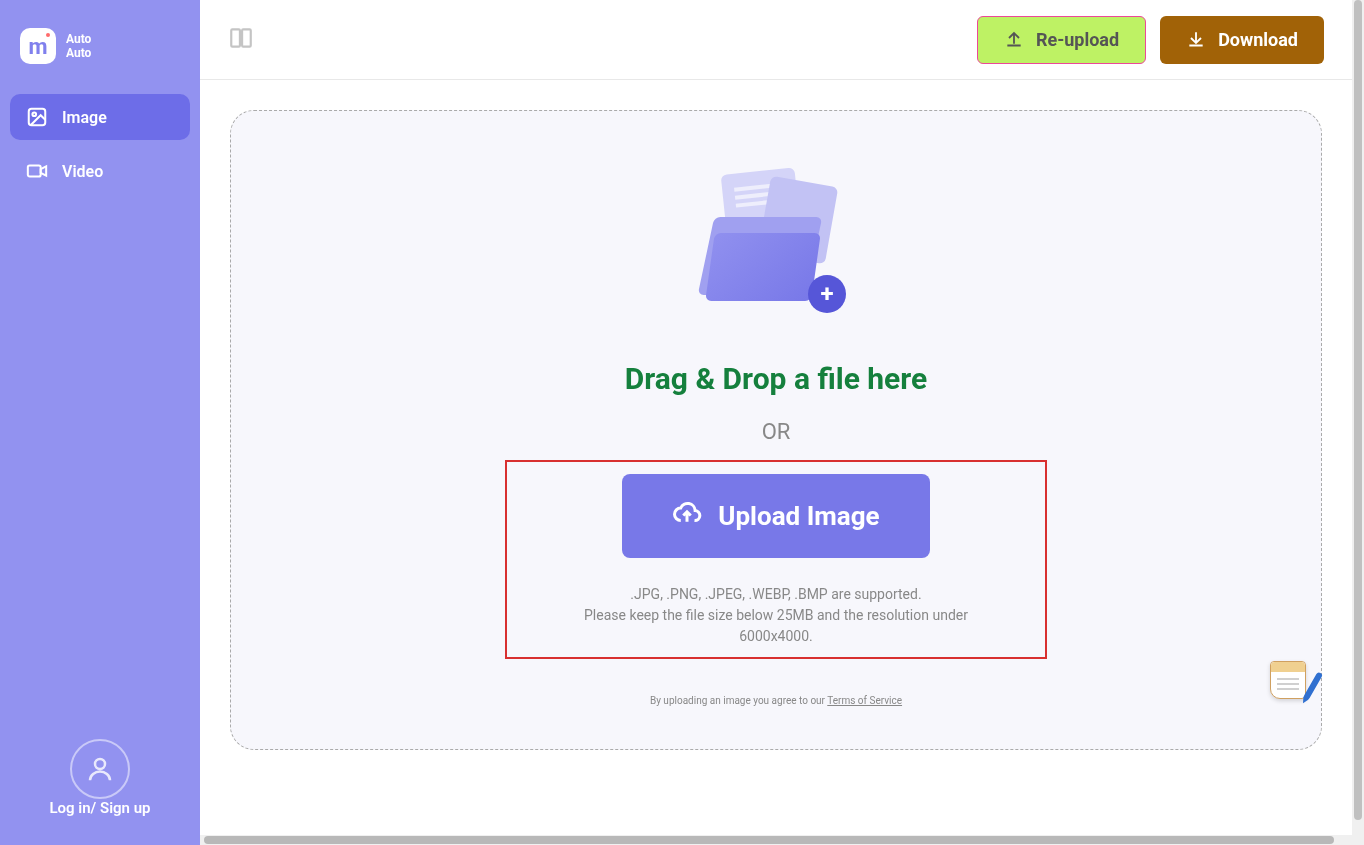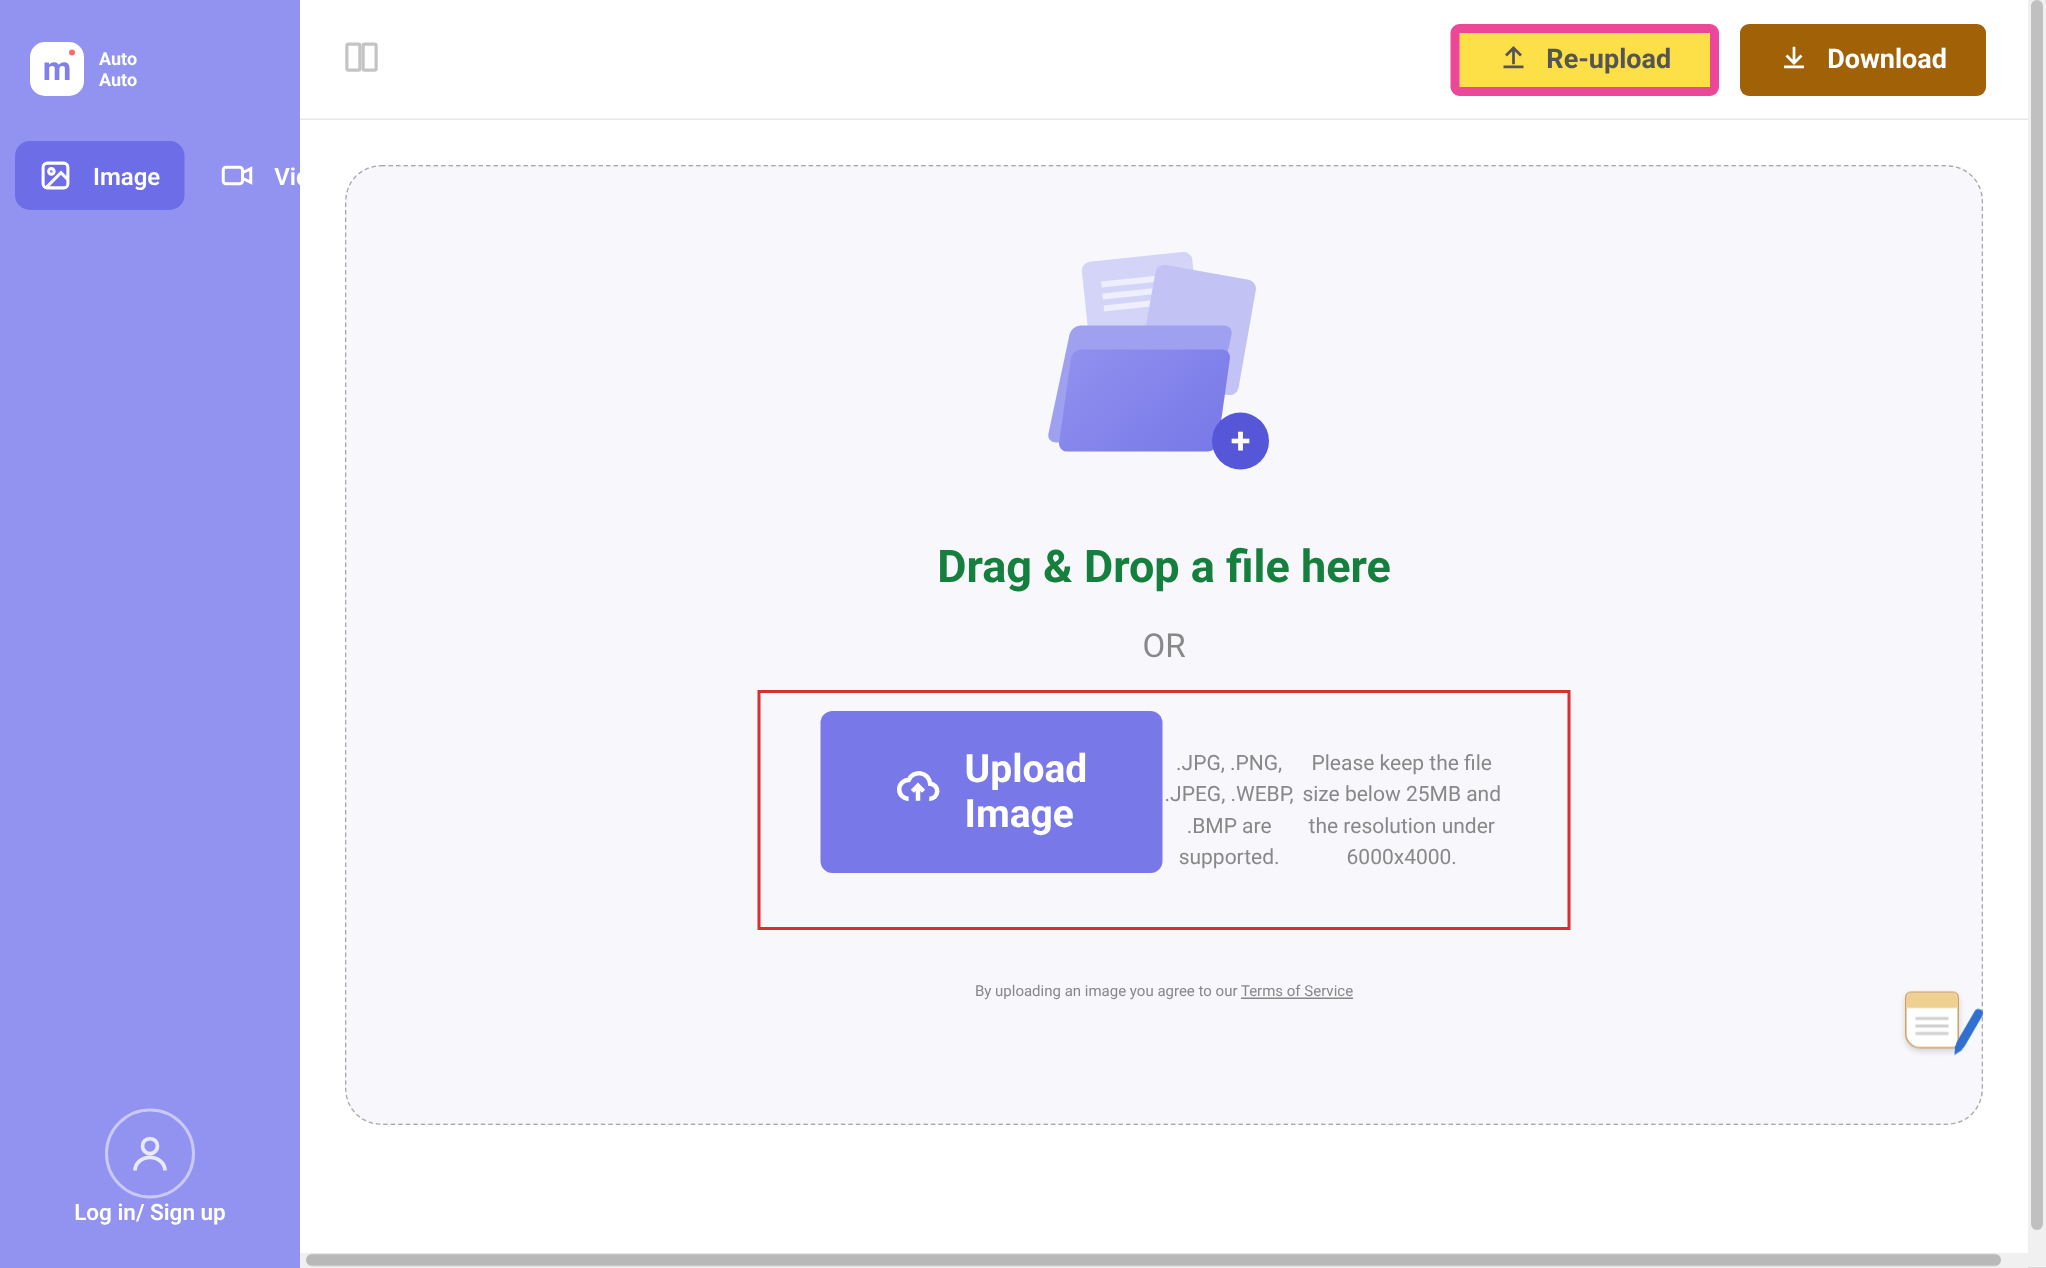--- a/index.html
+++ b/index.html
@@ -4,52 +4,52 @@
   <style>
     * { margin: 0; padding: 0; box-sizing: border-box; }
     body { font-family: -apple-system, BlinkMacSystemFont, 'Segoe UI', Roboto, sans-serif; background: #fff; overflow: hidden; width: 1364px; height: 845px; }
     
     .sidebar { position: fixed; left: 0; top: 0; width: 200px; height: 845px; background: #9292f0; display: flex; flex-direction: column; }
     .logo { display: flex; align-items: center; padding: 28px 20px 20px 20px; gap: 10px; }
     .logo-icon { width: 36px; height: 36px; background: #fff; border-radius: 10px; display: flex; align-items: center; justify-content: center; color: #8080ed; font-weight: bold; font-size: 22px; position: relative; }
     .logo-icon::after { content: ''; position: absolute; top: 5px; right: 6px; width: 4px; height: 4px; background: #ff6b6b; border-radius: 50%; }
     .logo-text { color: #fff; font-weight: 700; font-size: 12px; line-height: 1.2; }
     
-    .nav { padding: 10px; display: flex; flex-direction: row; gap: 8px; }
+    .nav { padding: 10px; display: flex; flex-direction: column; gap: 8px; }
     .nav-item { display: flex; align-items: center; gap: 14px; padding: 12px 16px; border-radius: 10px; color: #fff; cursor: pointer; font-weight: 600; font-size: 16px; }
     .nav-item.active { background: #6d6de8; }
     .nav-icon { width: 22px; height: 22px; display: flex; align-items: center; justify-content: center; }
     
     .auth { margin-top: auto; display: flex; flex-direction: column; align-items: center; padding-bottom: 28px; }
     .avatar { width: 60px; height: 60px; border: 2px solid rgba(255,255,255,0.5); border-radius: 50%; display: flex; align-items: center; justify-content: center; color: rgba(255,255,255,0.8); }
     .auth-text { color: #fff; font-weight: 600; font-size: 15px; cursor: pointer; }
     
     .main { position: absolute; left: 200px; top: 0; right: 12px; height: 845px; display: flex; flex-direction: column; }
     .topbar { height: 80px; border-bottom: 1px solid #e8e8e8; display: flex; align-items: center; padding: 0 28px; gap: 14px; }
     .compare-icon { color: #c4c4c4; }
     .spacer { flex: 1; }
     .btn { display: flex; align-items: center; gap: 12px; padding: 0 26px; height: 48px; border-radius: 6px; font-size: 18px; font-weight: 700; cursor: pointer; }
-    .btn-outline { border: 6px solid #ec4899; background: #fde047; color: #555; align-items: center; }
+    .btn-outline { border: 1px solid #ec4899; background: #bef264; color: #555; align-items: center; }
     .btn-disabled { background: #a16207; color: #fff; cursor: default; }
     
     .content { flex: 1; padding: 30px; overflow: auto; }
     .dropzone { border: 1.5px dashed #aaa; border-radius: 24px; background: #f7f7fc; min-height: 640px; display: flex; flex-direction: column; align-items: center; padding: 60px 20px 30px; }
     
     .folder-ill { position: relative; width: 160px; height: 150px; margin-bottom: 40px; }
     .doc1 { position: absolute; top: 0; left: 28px; width: 74px; height: 68px; background: #d4d4f8; border-radius: 6px; transform: rotate(-6deg); }
     .doc1::before { content: ''; position: absolute; top: 14px; left: 12px; right: 12px; height: 4px; background: #eeeefc; box-shadow: 0 8px 0 #eeeefc, 0 16px 0 #eeeefc; }
     .doc2 { position: absolute; top: 10px; left: 68px; width: 68px; height: 78px; background: #c2c2f4; border-radius: 6px; transform: rotate(10deg); }
     .folder-back { position: absolute; top: 46px; left: 10px; width: 108px; height: 78px; background: #a0a0f0; border-radius: 6px; transform: skewX(-12deg); }
     .folder-front { position: absolute; top: 62px; left: 14px; width: 106px; height: 68px; background: linear-gradient(135deg, #9090ef, #7878e8); border-radius: 6px; transform: skewX(-8deg); }
     .plus-badge { position: absolute; bottom: 8px; right: 10px; width: 38px; height: 38px; background: #5656d8; border-radius: 50%; display: flex; align-items: center; justify-content: center; color: #fff; font-size: 24px; font-weight: bold; }
     
     .dz-title { font-size: 30px; font-weight: 700; color: #15803d; margin-bottom: 23px; }
     .dz-or { font-size: 22px; color: #888; margin-bottom: 16px; }
     
-    .highlight-box { border: 2px solid #d83030; padding: 12px 40px 10px; display: flex; flex-direction: row; align-items: center; width: 542px; }
+    .highlight-box { border: 2px solid #d83030; padding: 12px 40px 10px; display: flex; flex-direction: column; align-items: center; width: 542px; }
     .upload-btn { display: flex; align-items: center; justify-content: center; gap: 16px; background: #7878e8; color: #fff; font-size: 26px; font-weight: 700; padding: 24px 50px; border-radius: 8px; cursor: pointer; margin-bottom: 26px; }
     .hint { color: #888; font-size: 14px; text-align: center; line-height: 1.5; }
     
     .terms { margin-top: 36px; color: #888; font-size: 10px; }
     .terms-link { color: #888; text-decoration: underline; cursor: pointer; }
     
     .float-note { position: fixed; right: 50px; bottom: 140px; width: 44px; height: 44px; cursor: pointer; }
     .note-body { width: 36px; height: 38px; background: #fff; border: 1px solid #d0a060; border-radius: 4px 4px 4px 10px; box-shadow: 0 2px 4px rgba(0,0,0,0.15); position: relative; }
     .note-body::before { content: ''; position: absolute; top: 0; left: 0; right: 0; height: 10px; background: #f0d090; border-radius: 4px 4px 0 0; }
     .note-body::after { content: ''; position: absolute; top: 16px; left: 6px; right: 6px; height: 2px; background: #d0d0d0; box-shadow: 0 5px 0 #d0d0d0, 0 10px 0 #d0d0d0; }

